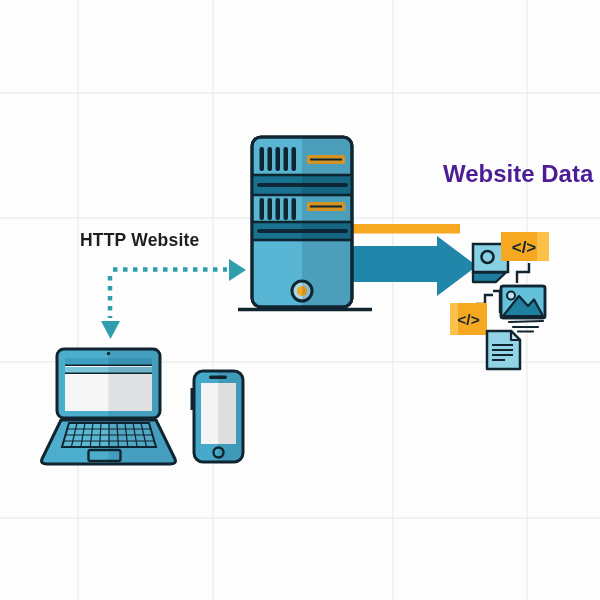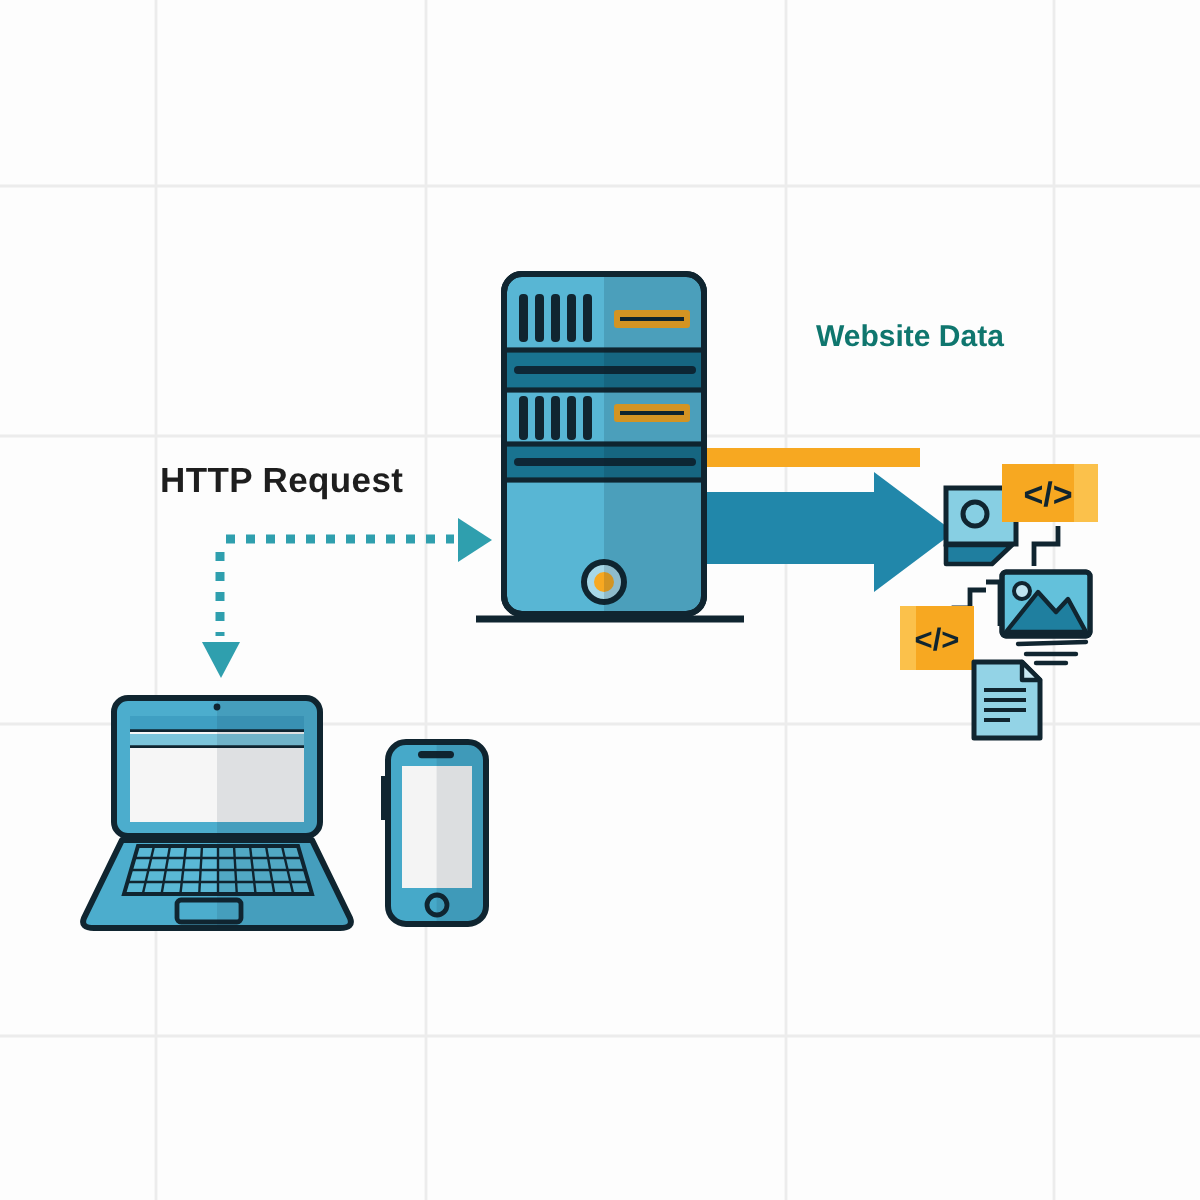--- a/index.html
+++ b/index.html
@@ -7,21 +7,21 @@
     position:relative;
     width:600px;height:600px;
     background:#fdfdfd;
     overflow:hidden;
     font-family:"Liberation Sans", sans-serif;
   }
   .stage svg{position:absolute;left:0;top:0;}
   .label{position:absolute;font-weight:bold;white-space:nowrap;}
   .label-request{left:80px;top:230px;font-size:17.5px;color:#1e1e1e;letter-spacing:.2px;}
   .label-response{left:408px;top:160px;line-height:1.18;}
-  .label-response .t1{font-size:15px;color:#0f766e;}
+  .label-response .t1{font-size:24px;color:#4c1d95;margin-left:35px;}
   .label-response .t2{font-size:20px;color:#f2a41f;}
 </style>
 </head>
 <body>
 
 <div class="stage">
 
   <svg width="600" height="600" viewBox="0 0 600 600">
     <defs>
       <clipPath id="srvClip">
@@ -188,19 +188,19 @@
       </g>
 
       <g stroke="#102530" stroke-width="2.2" stroke-linecap="round">
         <line x1="509" y1="322" x2="543" y2="321"></line>
         <line x1="513" y1="327" x2="538" y2="327"></line>
         <line x1="518" y1="331.5" x2="533" y2="331.5"></line>
       </g>
     </g>
   </svg>
 
-  <div class="label label-request">HTTP Request</div>
+  <div class="label label-request">HTTP Website</div>
 
   <div class="label label-response">
     <div class="t1">Website Data</div>
   </div>
 
 </div>
 
 </body></html>

